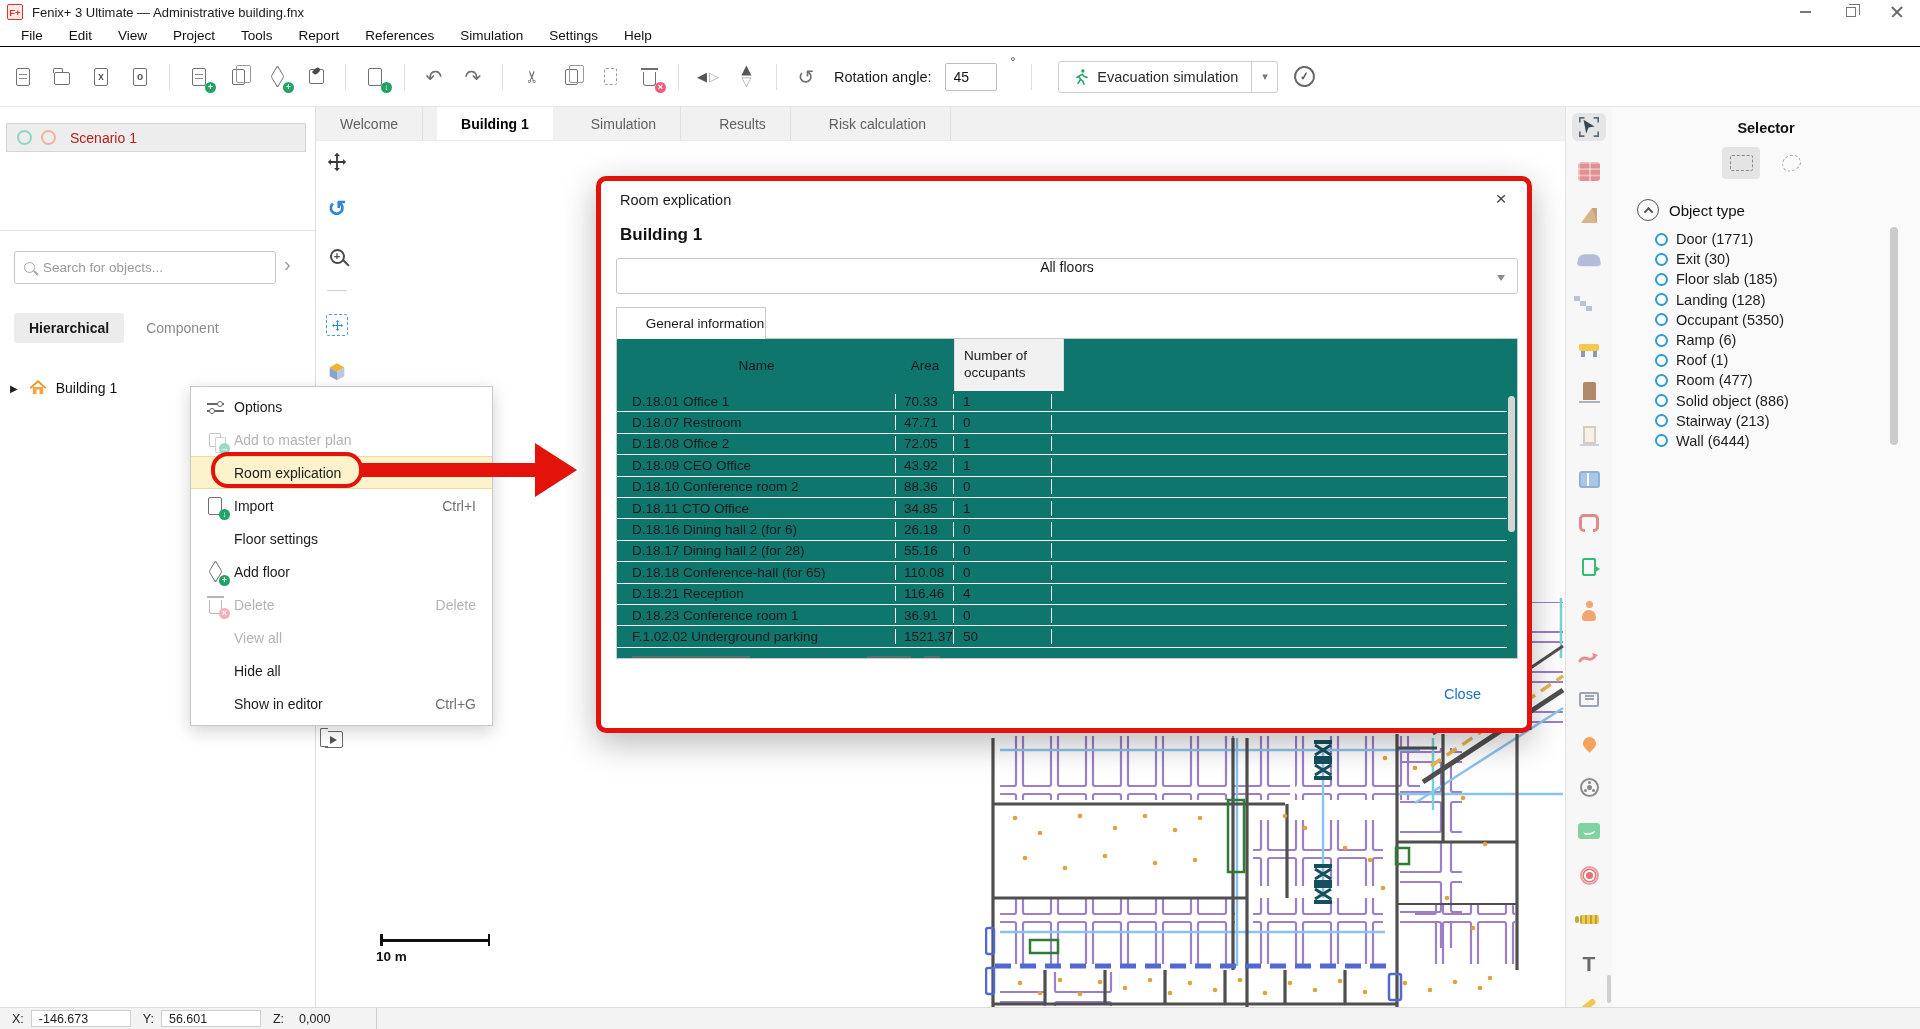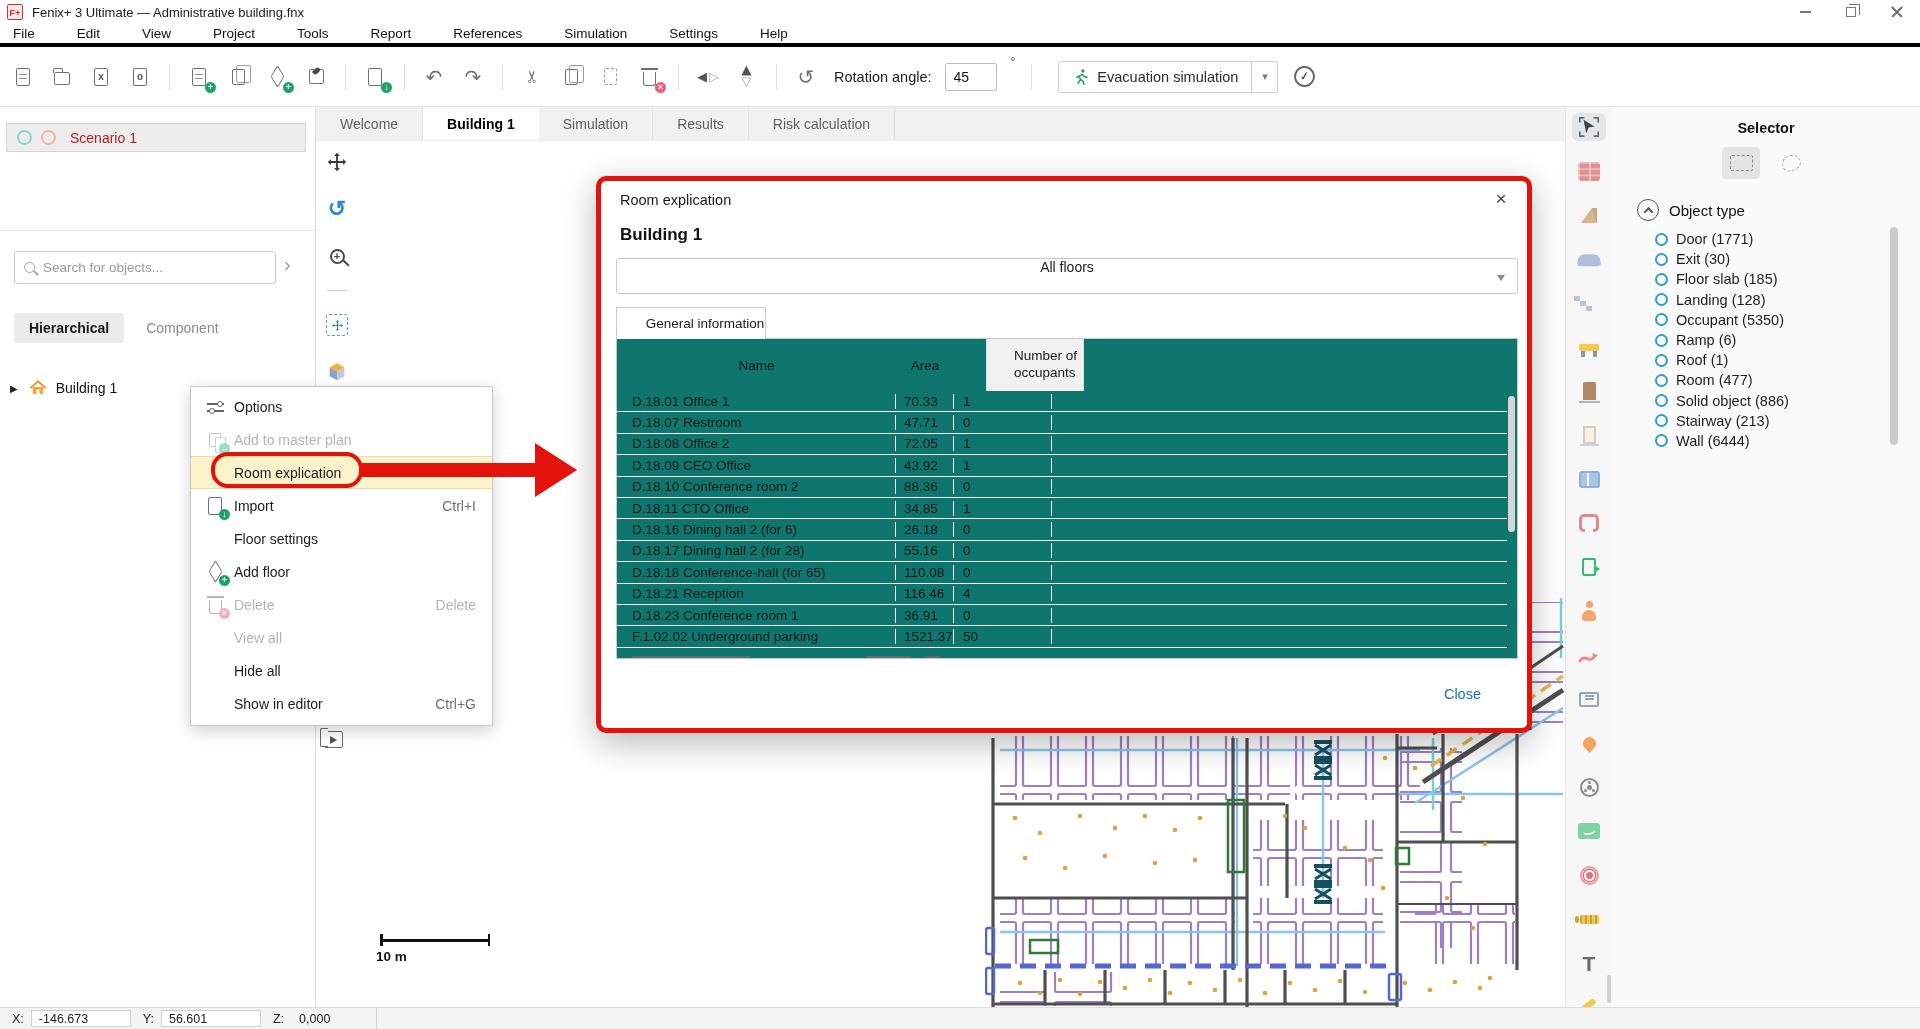--- a/index.html
+++ b/index.html
@@ -13,21 +13,21 @@
   .wcontrols { margin-left:auto; display:flex; height:100%; }
   .wbtn { width:46px; height:100%; display:flex; align-items:center; justify-content:center; color:#707070; }
   .glyph-min { width:11px; height:1.6px; background:#777; }
   .glyph-restore { width:10px; height:10px; border:1.4px solid #777; position:relative; background:#fff; }
   .glyph-restore::before { content:""; position:absolute; left:2px; top:-4px; width:10px; height:10px; border:1.4px solid #777; border-bottom:none; border-left:none; }
   .glyph-close { position:relative; width:12px; height:12px; }
   .glyph-close::before,.glyph-close::after { content:""; position:absolute; left:-1px; top:5px; width:14px; height:1.5px; background:#6a6a6a; }
   .glyph-close::before { transform:rotate(45deg);} .glyph-close::after { transform:rotate(-45deg);}
 
   
-  .menubar { position:absolute; left:0; top:24px; right:0; height:23px; background:#fff; display:flex; align-items:center; border-bottom:4px solid #000000;gap:16px; }
+  .menubar { position:absolute; left:0; top:24px; right:0; height:23px; background:#fff; display:flex; align-items:center; padding-left:8px; border-bottom:1px solid #000000; }
   .mi { padding:0 13px; font-size:13.5px; color:#111; }
 
   
   .toolbar { position:absolute; left:0; top:47px; right:0; height:60px; background:#fff; border-bottom:1px solid #e6e6e6; display:flex; align-items:center; padding-left:10px; gap:13px; }
   .tsep { width:1px; height:26px; background:#ddd; margin:0 3px; }
   .tb-ic { width:26px; height:26px; display:flex; align-items:center; justify-content:center; color:#6e6e6e; position:relative; flex:none; }
   .pg { width:14px; height:18px; border:1.6px solid #707070; border-radius:2px; position:relative; background:#fff; }
   .pg-lines::after { content:""; position:absolute; left:2px; right:2px; top:5px; height:1.6px; background:#8a8a8a; box-shadow:0 4px 0 #8a8a8a; }
   .pg-letter { display:flex; align-items:center; justify-content:center; font-size:10px; font-weight:bold; color:#555; }
   .pg-open { width:16px; height:13px; border:1.6px solid #707070; border-radius:2px; margin-top:4px; position:relative; background:#fff; }
@@ -50,21 +50,21 @@
   .flipv { transform:rotate(90deg); }
   .rot-label { font-size:14.5px; color:#1a1a1a; margin-left:2px; }
   .rot-input { width:52px; height:28px; border:1px solid #bdbdbd; border-radius:2px; font:14px "Liberation Sans",sans-serif; padding:0 8px; color:#111; }
   .deg { font-size:12px; color:#333; margin-left:1px; align-self:flex-start; margin-top:8px; }
   .evac-wrap { display:flex; align-items:stretch; margin-left:10px; height:32px; }
   .evac { display:flex; align-items:center; gap:7px; background:#fff; border:1px solid #cfcfcf; border-radius:3px 0 0 3px; padding:0 13px; font:14.5px "Liberation Sans",sans-serif; color:#2b2b2b; }
   .evac-caret { width:26px; border:1px solid #cfcfcf; border-left:none; border-radius:0 3px 3px 0; background:#fff; display:flex; align-items:center; justify-content:center; color:#777; font-size:11px; }
   .chk-circle { width:21px; height:21px; border:2px solid #666; border-radius:50%; display:flex; align-items:center; justify-content:center; font-size:11px; font-weight:bold; color:#555; transform:rotate(-8deg); }
 
   
-  .tabrow { position:absolute; left:316px; top:107px; width:1249px; height:34px; background:#f1f1f1; display:flex; align-items:stretch; border-bottom:1px solid #ececec; }
+  .tabrow { position:absolute; left:316px; top:107px; width:1249px; height:34px; background:#f1f1f1; display:flex; align-items:stretch; border-bottom:1px solid #ececec;gap:14px; }
   .mtab { padding:0 24px; display:flex; align-items:center; font-size:14px; color:#5f5f5f; border-right:1px solid #e0e0e0; }
   .mtab.active { background:#fff; color:#000; font-weight:bold; border-right:none; }
 
   
   .leftpanel { position:absolute; left:0; top:107px; width:316px; bottom:22px; background:#fff; border-right:1px solid #ddd; }
   .scenario { position:absolute; left:6px; top:16px; width:300px; height:29px; background:#ededed; border:1px solid #d5d5d5; display:flex; align-items:center; padding-left:10px; gap:9px; }
   .circ { width:15px; height:15px; border-radius:50%; border:2px solid #8fd6c7; background:transparent; }
   .circ.orange { border-color:#f2b49e; }
   .scen-label { margin-left:5px; font-size:14px; color:#b91c1c; }
   .lp-divider { position:absolute; left:0; right:0; top:123px; height:1px; background:#e4e4e4; }
@@ -130,21 +130,21 @@
   .dlg-close { position:absolute; right:14px; top:6px; font-size:19px; color:#444; width:24px; height:24px; display:flex; align-items:center; justify-content:center; }
   .dlg-building { position:absolute; left:19px; top:44px; font-size:17px; font-weight:bold; color:#111; }
   .dlg-dd { position:absolute; left:15px; top:77px; width:902px; height:36px; border:1px solid #c9c9c9; border-radius:3px; display:flex; align-items:center; padding:0 12px; font-size:14px; color:#1a1a1a;flex-direction:column; }
   .dd-caret { margin-left:auto; width:0; height:0; border-top:6px solid #8a8a8a; border-left:4.5px solid transparent; border-right:4.5px solid transparent; }
   .dlg-tab { position:absolute; left:15px; top:126px; width:150px; height:32px; background:#fff; border:1px solid #c9c9c9; border-bottom:none; z-index:2; display:flex; align-items:center; justify-content:center; font-size:13.5px; color:#1a1a1a;padding-left:28px; }
   .dlg-frame { position:absolute; left:15px; top:157px; width:902px; height:321px; border:1px solid #c9c9c9; background:#0f766e; }
   .thead { position:absolute; left:0; top:0; right:0; height:52px; display:flex; font-size:13.5px; color:#1a1a1a; }
   .th { display:flex; align-items:center; }
   .th-name { width:279px; justify-content:center; }
   .th-area { width:58px; justify-content:center; }
-  .th-occ { width:98px; padding-left:27px; background:#f1f1f1; border-left:1px solid #dcdcdc; border-right:1px solid #dcdcdc; line-height:1.25;margin-left:32px; }
+  .th-occ { width:110px; padding-left:9px; background:#f1f1f1; border-left:1px solid #dcdcdc; border-right:1px solid #dcdcdc; line-height:1.25; }
   .tbody { position:absolute; left:0; top:52px; right:10px; bottom:0; overflow:hidden; }
   .trow { height:21.4px; display:flex; align-items:center; font-size:13.5px; color:#1a1a1a; border-bottom:1px solid #f2f2f2; }
   .c-name { width:279px; padding-left:15px; border-right:1px solid #efefef; white-space:nowrap; overflow:hidden; }
   .c-area { width:58px; padding-left:8px; border-right:1px solid #efefef; }
   .c-occ { width:98px; padding-left:9px; border-right:1px solid #efefef; }
   .partial { height:11px; overflow:hidden; display:flex; align-items:flex-end; gap:0; }
   .stub { height:6px; background:#6f6f6f; opacity:.75; margin-bottom:-3px; }
   .vscroll { position:absolute; right:2px; top:57px; width:7px; height:136px; background:#d6d6d6; border-radius:4px; }
   .dlg-close-btn { position:absolute; right:46px; bottom:26px; font-size:14.5px; color:#1a6fc4; }
 

